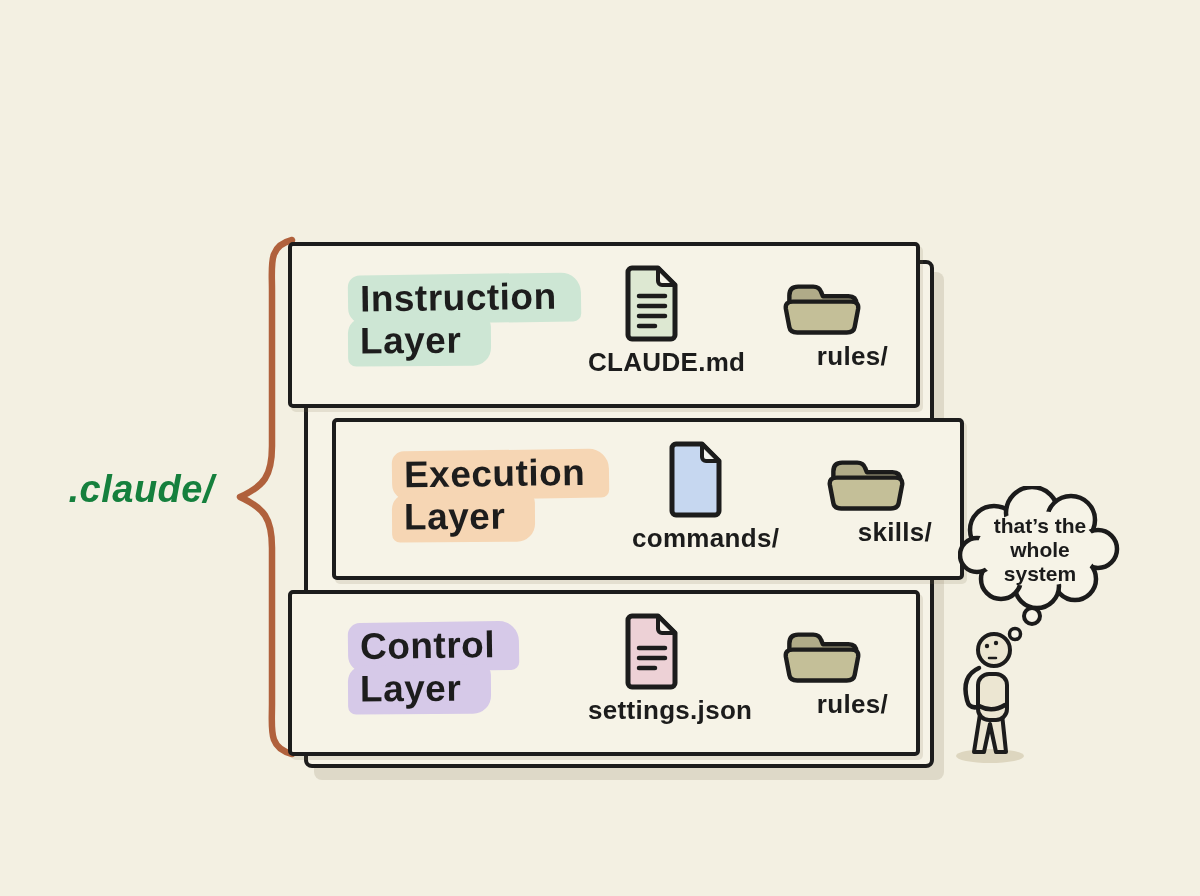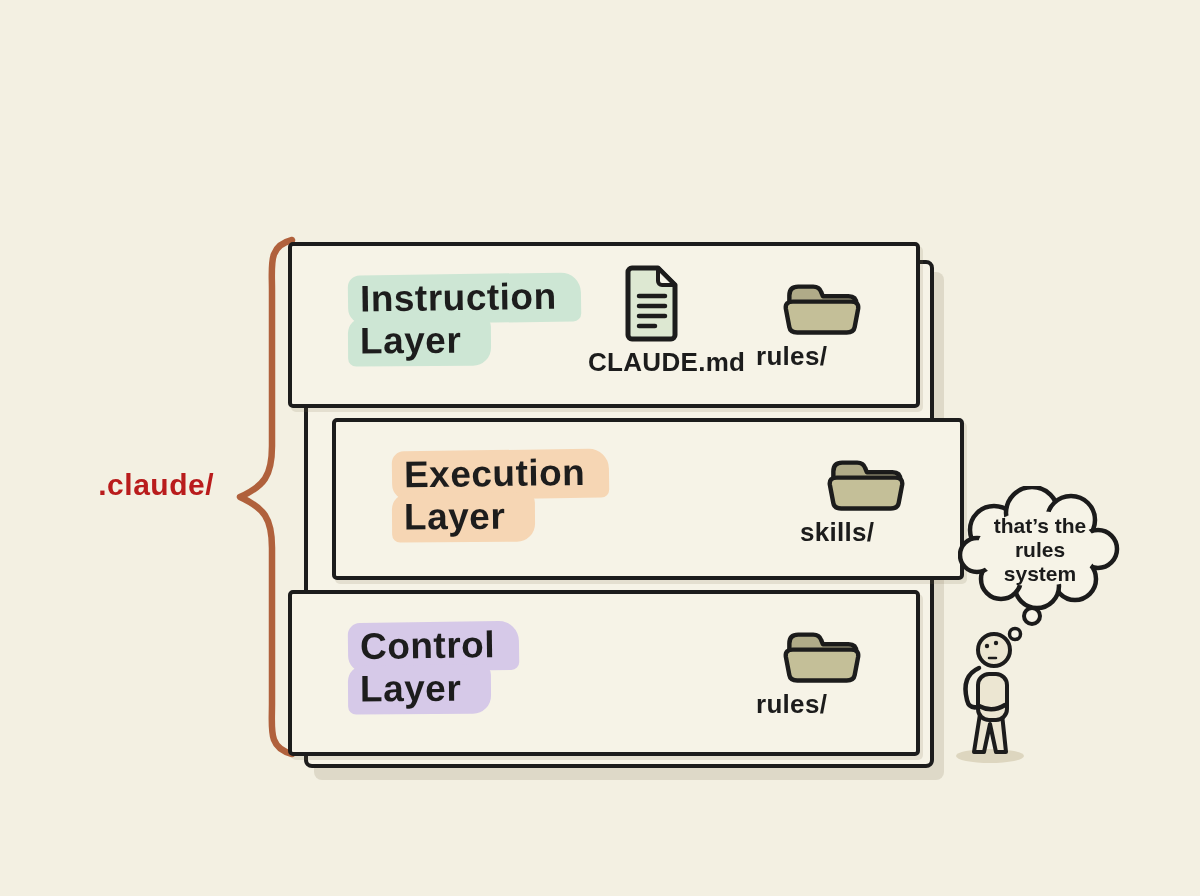--- a/index.html
+++ b/index.html
@@ -32,34 +32,34 @@
   .hl{
     display:inline-block;
     font-size:37px;font-weight:700;color:#1d1d1d;letter-spacing:0.5px;
     padding:5px 24px 7px 12px;
     border-radius:12px 20px 8px 16px;
   }
   .hl-1{transform:rotate(-0.8deg);}
   .hl-2{margin-top:-6px;transform:rotate(-0.4deg);border-radius:16px 10px 18px 8px;padding-right:30px;}
   .title-row{display:block;padding-left:20px;}
 
-  .item{position:absolute;text-align:left;}
+  .item{position:absolute;text-align:right;}
   .item-file{left:296px;top:18px;width:128px;}
   .item-folder{left:464px;top:18px;width:132px;}
   .item svg{display:block;margin:0 auto;}
   .item-folder svg{margin-top:12px;}
   .item-label{
     margin-top:5px;font-size:26px;font-weight:700;color:#1c1c1c;
     white-space:nowrap;letter-spacing:0.3px;
   }
 
   
   .root-label{
     position:absolute;left:52px;top:468px;width:162px;text-align:right;
-    font-size:30px;font-weight:700;color:#b91c1c;letter-spacing:0.5px;
+    font-size:38px;font-weight:700;color:#15803d;letter-spacing:0.5px;font-style:italic;
   }
   .brace-svg{position:absolute;left:228px;top:234px;}
 
   
   .bubble{position:absolute;left:958px;top:486px;width:164px;height:128px;}
   .bubble-text{
     position:absolute;left:0;top:8px;width:164px;height:112px;
     display:flex;flex-direction:column;align-items:center;justify-content:center;
     font-size:21px;font-weight:700;line-height:1.14;color:#1b1b1b;text-align:center;
   }
@@ -108,37 +108,56 @@
       <div class="item-label">rules/</div>
     </div>
   </section>
 
   <section class="layer-box box-2">
     <div class="layer-title">
       <span class="title-row"><span class="hl hl-1" style="background-color: rgb(246, 214, 180);">Execution</span></span>
       <span class="title-row"><span class="hl hl-2" style="background-color: rgb(246, 214, 180);">Layer</span></span>
     </div>
 
+    <div class="item item-file">
+      <svg width="66" height="78" viewBox="0 0 66 78">
+        <path d="M13 4 h26 l17 17 v50 a4 4 0 0 1 -4 4 h-39 a4 4 0 0 1 -4 -4 v-63 a4 4 0 0 1 4 -4 z" stroke="#1c1c1c" stroke-width="5" stroke-linejoin="round" fill="#c6d7f0"></path>
+        <path d="M39 4 l17 17 h-13 a4 4 0 0 1 -4 -4 z" fill="rgba(250,248,238,0.85)" stroke="#1c1c1c" stroke-width="4" stroke-linejoin="round"></path>
+      </svg>
+      <div class="item-label">commands/</div>
+    </div>
 
     <div class="item item-folder">
       <svg width="92" height="60" viewBox="0 0 92 68">
         <path d="M9 22 Q9 12 19 12 L36 12 Q43 12 45 18 L47 23 L76 23 Q85 23 85 32 L85 40 L9 40 Z" stroke="#1c1c1c" stroke-width="5" stroke-linejoin="round" fill="#c4bf98"></path>
         <path d="M9 22 Q9 12 19 12 L36 12 Q43 12 45 18 L47 23 L76 23 Q85 23 85 32 L85 40 L9 40 Z" fill="rgba(0,0,0,0.10)"></path>
         <path d="M13 29 L79 29 Q88 29 87 37 L83 58 Q82 64 74 64 L18 64 Q10 64 9 58 L5 37 Q4 29 13 29 Z" stroke="#1c1c1c" stroke-width="5" stroke-linejoin="round" fill="#c4bf98"></path>
       </svg>
       <div class="item-label">skills/</div>
     </div>
   </section>
 
   <section class="layer-box box-3">
     <div class="layer-title">
       <span class="title-row"><span class="hl hl-1" style="background-color: rgb(214, 201, 232);">Control</span></span>
       <span class="title-row"><span class="hl hl-2" style="background-color: rgb(214, 201, 232);">Layer</span></span>
     </div>
 
+    <div class="item item-file">
+      <svg width="66" height="78" viewBox="0 0 66 78">
+        <path d="M13 4 h26 l17 17 v50 a4 4 0 0 1 -4 4 h-39 a4 4 0 0 1 -4 -4 v-63 a4 4 0 0 1 4 -4 z" stroke="#1c1c1c" stroke-width="5" stroke-linejoin="round" fill="#edd1d6"></path>
+        <path d="M39 4 l17 17 h-13 a4 4 0 0 1 -4 -4 z" fill="rgba(250,248,238,0.85)" stroke="#1c1c1c" stroke-width="4" stroke-linejoin="round"></path>
+        <g stroke="#1c1c1c" stroke-width="4.5" stroke-linecap="round">
+          <line x1="20" y1="36" x2="46" y2="36"></line>
+          <line x1="20" y1="46" x2="46" y2="46"></line>
+          <line x1="20" y1="56" x2="36" y2="56"></line>
+        </g>
+      </svg>
+      <div class="item-label">settings.json</div>
+    </div>
 
     <div class="item item-folder">
       <svg width="92" height="60" viewBox="0 0 92 68">
         <path d="M9 22 Q9 12 19 12 L36 12 Q43 12 45 18 L47 23 L76 23 Q85 23 85 32 L85 40 L9 40 Z" stroke="#1c1c1c" stroke-width="5" stroke-linejoin="round" fill="#c4bf98"></path>
         <path d="M9 22 Q9 12 19 12 L36 12 Q43 12 45 18 L47 23 L76 23 Q85 23 85 32 L85 40 L9 40 Z" fill="rgba(0,0,0,0.10)"></path>
         <path d="M13 29 L79 29 Q88 29 87 37 L83 58 Q82 64 74 64 L18 64 Q10 64 9 58 L5 37 Q4 29 13 29 Z" stroke="#1c1c1c" stroke-width="5" stroke-linejoin="round" fill="#c4bf98"></path>
       </svg>
       <div class="item-label">rules/</div>
     </div>
   </section>
@@ -153,21 +172,21 @@
         <circle cx="117" cy="93" r="21"></circle>
         <circle cx="79" cy="100" r="22"></circle>
         <circle cx="43" cy="93" r="20"></circle>
         <circle cx="19" cy="69" r="17"></circle>
       </g>
       <ellipse cx="79" cy="63" rx="60" ry="38" fill="#f6f3e7"></ellipse>
       <rect x="28" y="30" width="104" height="66" rx="30" fill="#f6f3e7"></rect>
     </svg>
     <div class="bubble-text">
       <span>that’s the</span>
-      <span>rules</span>
+      <span>whole</span>
       <span>system</span>
     </div>
   </div>
 
   <svg class="bubble-trail" width="46" height="44" viewBox="0 0 46 44">
     <circle cx="30" cy="12" r="8" fill="#f6f3e7" stroke="#1b1b1b" stroke-width="4"></circle>
     <circle cx="13" cy="30" r="5.5" fill="#f6f3e7" stroke="#1b1b1b" stroke-width="3.5"></circle>
   </svg>
 
   <svg class="person" width="96" height="150" viewBox="0 0 96 150">

